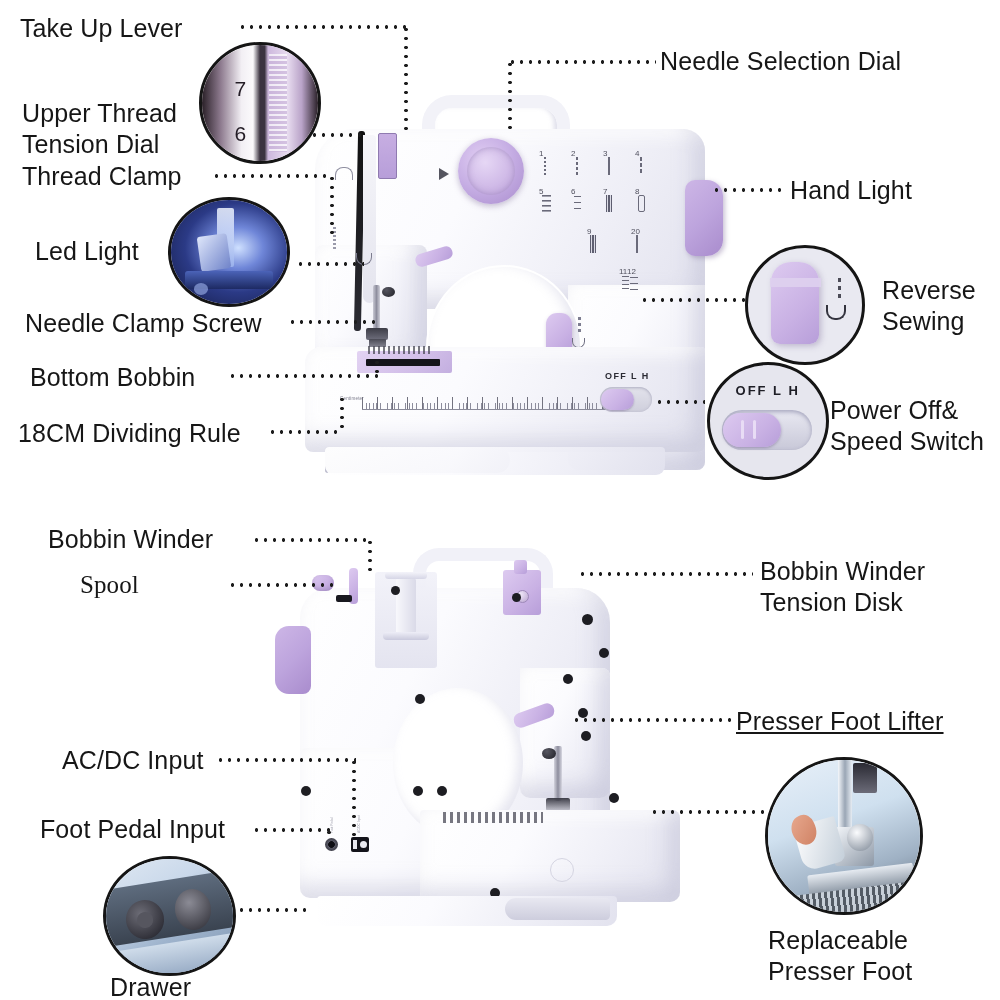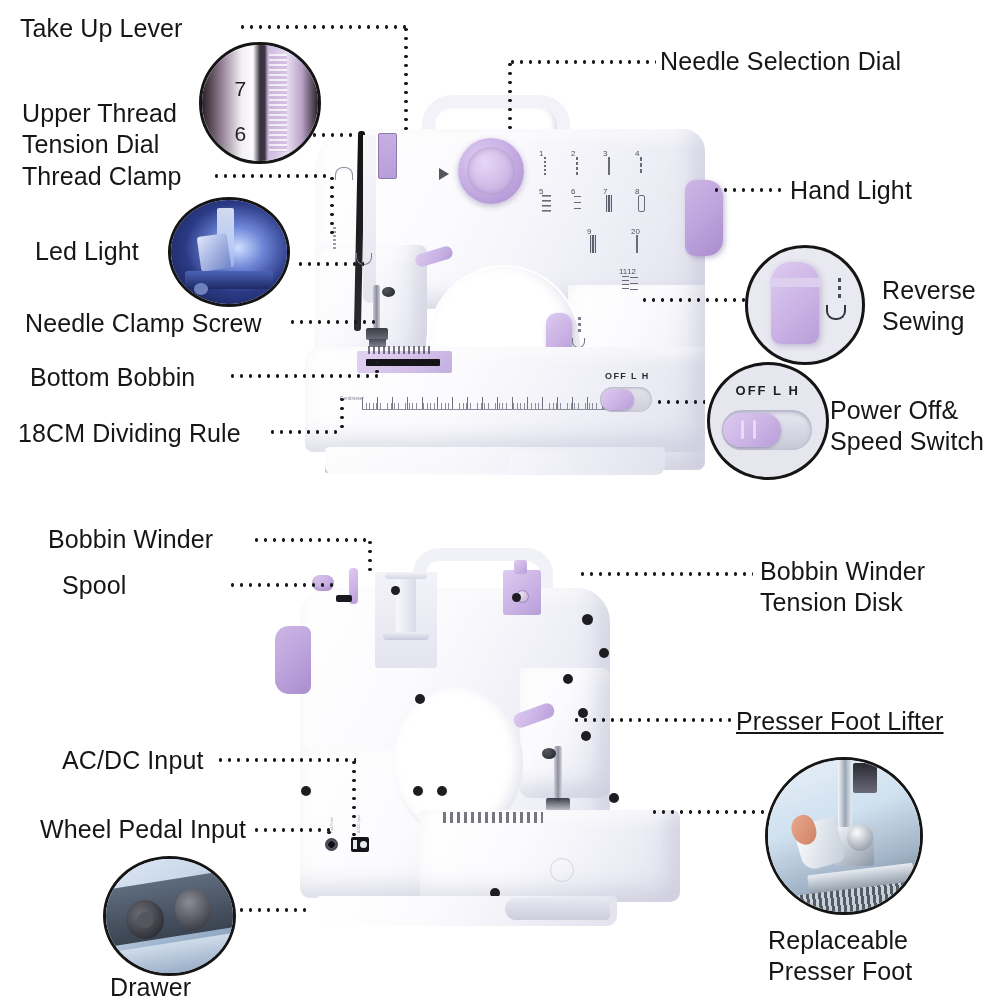--- a/index.html
+++ b/index.html
@@ -406,23 +406,23 @@
     <div class="dot-v" style="left:352px;top:758px;height:80px;"></div>
 
     <div class="dot-h" style="left:252px;top:828px;width:78px;"></div>
     <div class="dot-v" style="left:327px;top:828px;height:10px;"></div>
 
     <div class="dot-h" style="left:237px;top:908px;width:70px;"></div>
 
     <div class="dot-h" style="left:650px;top:810px;width:115px;"></div>
 
     <div class="lbl" style="left:48px;top:524px;width:210px;">Bobbin Winder</div>
-    <div class="lbl r" style="left:62px;top:570px;width:140px;">Spool</div>
+    <div class="lbl r" style="left:80px;top:570px;width:140px;font-family:Liberation Serif, serif;">Spool</div>
     <div class="lbl" style="left:62px;top:745px;width:200px;">AC/DC Input</div>
-    <div class="lbl" style="left:40px;top:814px;width:230px;">Wheel Pedal Input</div>
+    <div class="lbl" style="left:40px;top:814px;width:230px;">Foot Pedal Input</div>
     <div class="lbl c" style="left:110px;top:972px;width:125px;">Drawer</div>
 
     <div class="lbl" style="left:760px;top:556px;width:230px;">Bobbin Winder
 Tension Disk</div>
     <div class="lbl" style="left:736px;top:706px;width:260px;text-decoration:underline;">Presser Foot Lifter</div>
     <div class="lbl c" style="left:768px;top:925px;width:225px;">Replaceable
 Presser Foot</div>
 
     <div class="bubble" style="left:103px;top:856px;width:133px;height:120px;">
       <div style="position:absolute;inset:0;background:linear-gradient(150deg,#dfe8f3 0%,#c9d8ea 34%,#9fb4cd 62%,#7d93ae 100%);"></div>

